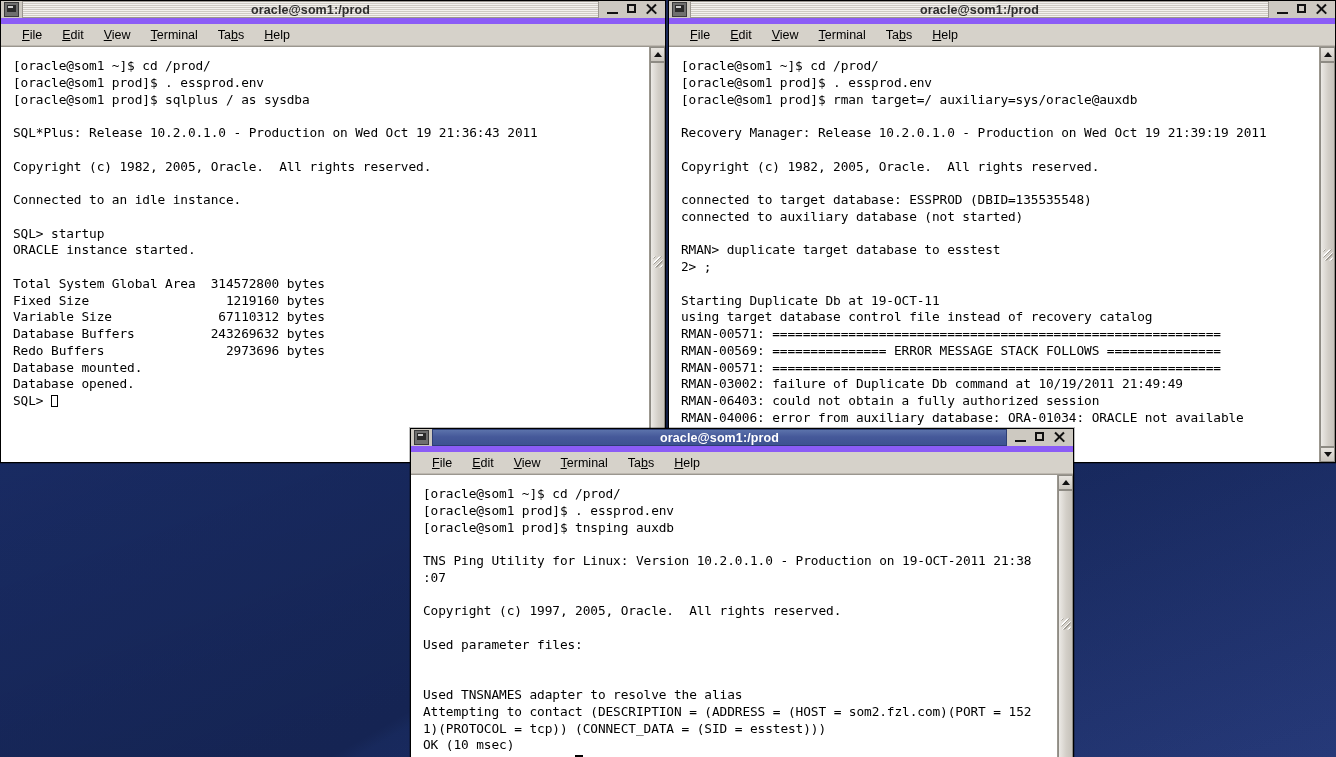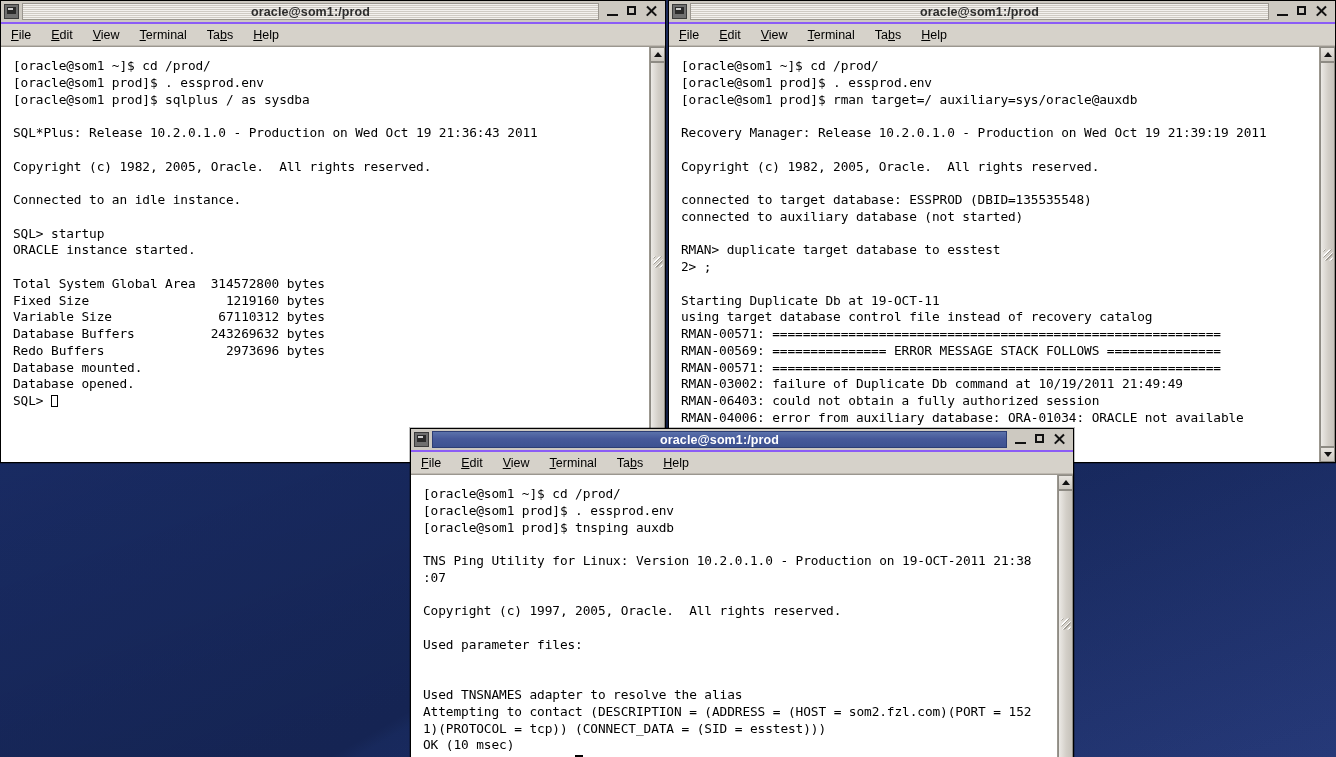--- a/index.html
+++ b/index.html
@@ -35,21 +35,21 @@
     box-sizing:border-box;
     display:flex;flex-direction:column;
     box-shadow:0 0 0 1px rgba(0,0,0,.25);
   }
   .titlebar{
     height:23px;flex:0 0 23px;
     display:flex;align-items:center;
     padding:0 2px 0 3px;
     box-sizing:border-box;
     background:#cdc9c1;
-    border-bottom:2px solid #8b5cf6;
+    border-bottom:6px solid #8b5cf6;
   }
   .tb-icon{
     width:15px;height:15px;flex:0 0 15px;margin-right:3px;
     background:#6f6f6f;
     border:1px solid #3a3a3a;
     position:relative;box-sizing:border-box;
   }
   .tb-icon::after{
     content:"";position:absolute;left:2px;top:2px;right:2px;bottom:4px;
     background:#2a2a2a;
@@ -99,21 +99,21 @@
     content:"";position:absolute;left:0px;top:5px;width:13px;height:2.4px;background:#111;
   }
   .btn-close::before{transform:rotate(45deg);}
   .btn-close::after{transform:rotate(-45deg);}
 
   
   .menubar{
     height:22px;flex:0 0 22px;
     display:flex;align-items:center;
     background:#d6d2ca;
-    padding-left:0;
+    padding-left:11px;
     border-bottom:1px solid #bdb8b0;
     box-sizing:border-box;
   }
   .menu-item{
     font-size:12.5px;color:#000;padding:0 10px;white-space:nowrap;cursor:default;
   }
   .menu-item u{text-decoration:underline;}
 
   
   .term-wrap{flex:1 1 auto;display:flex;min-height:0;background:#fff;border-top:1px solid #9b978f;}

